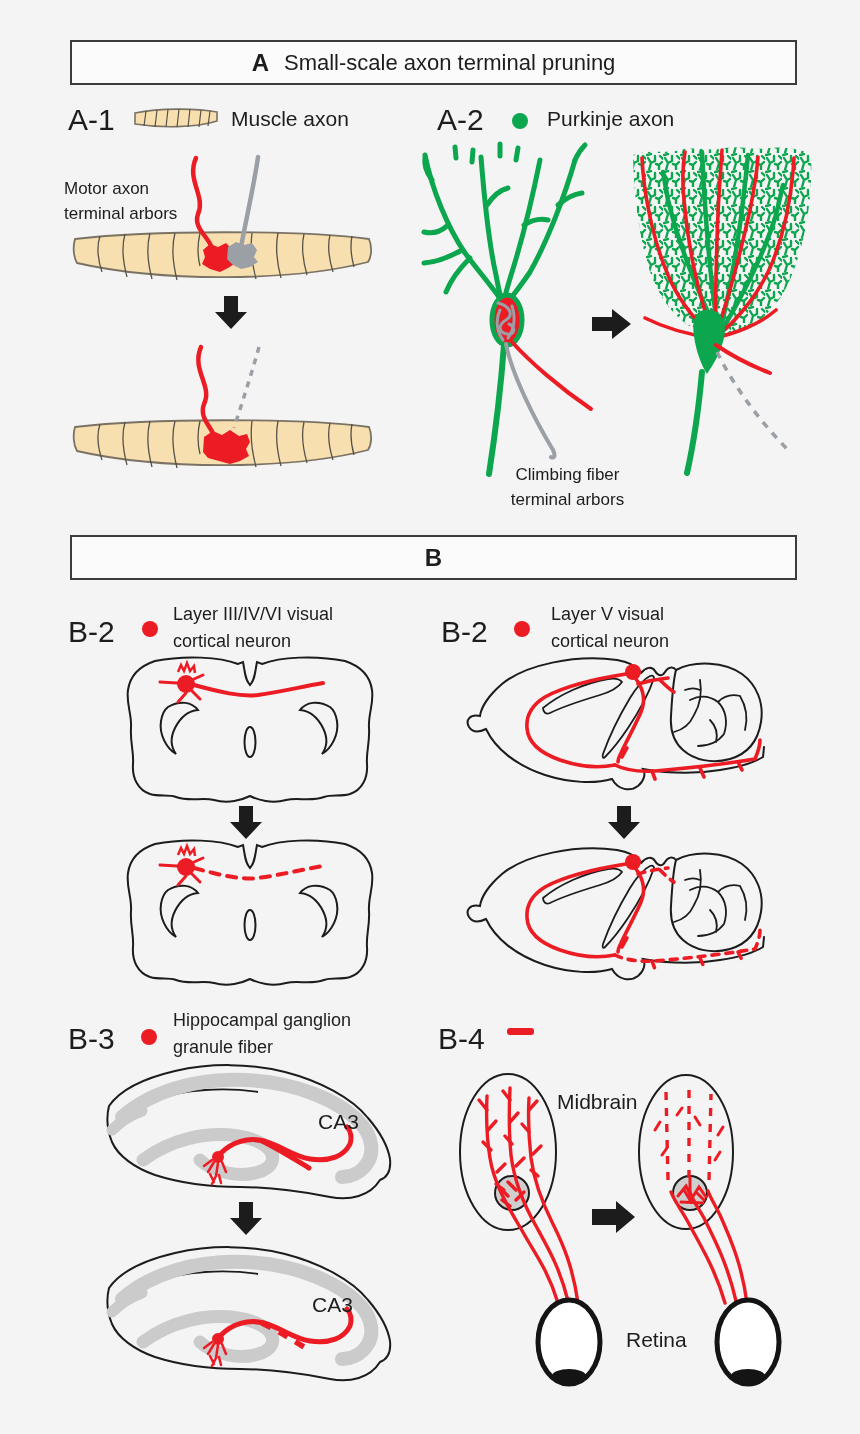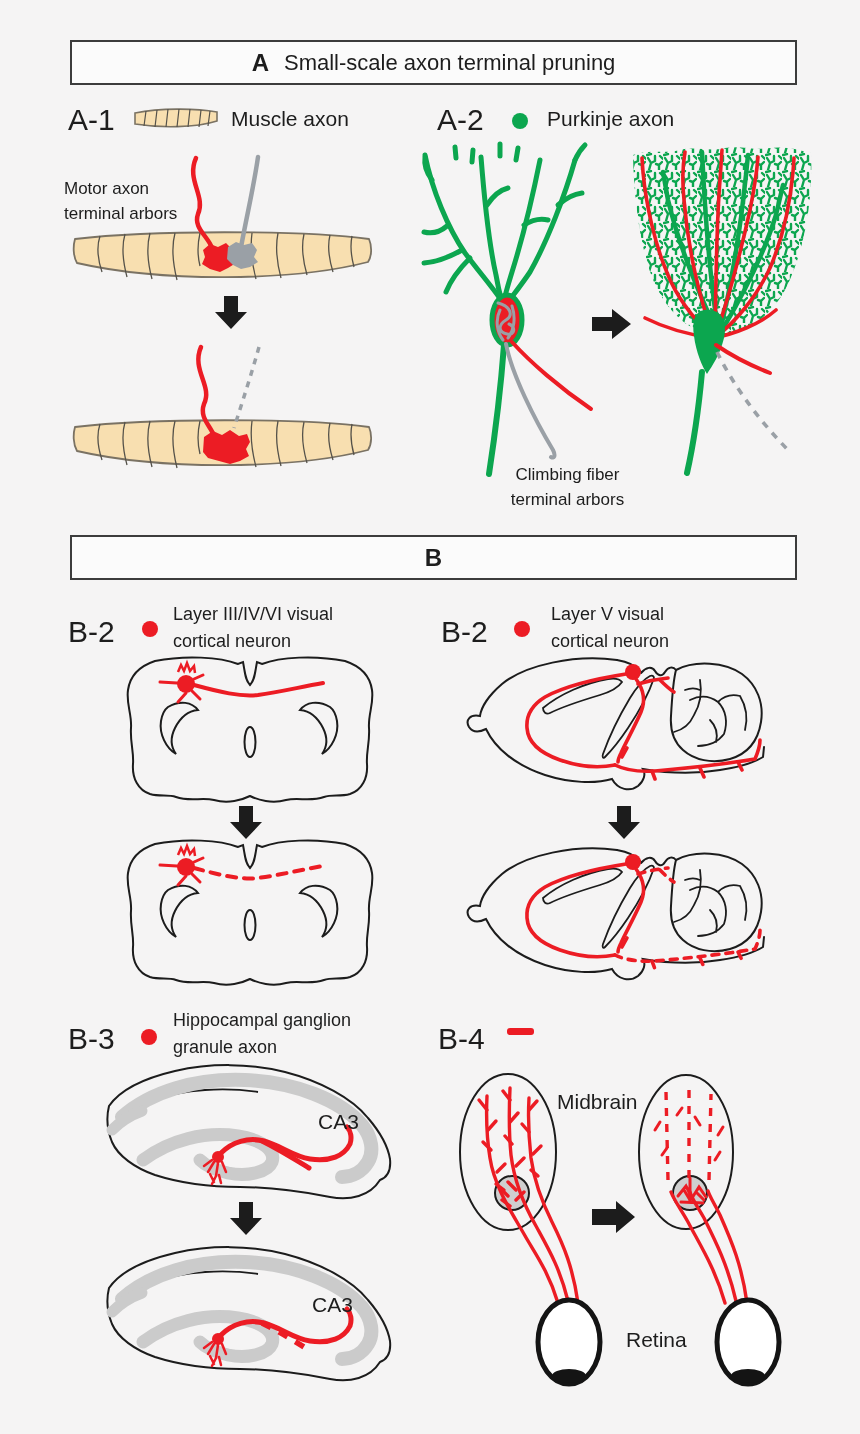--- a/index.html
+++ b/index.html
@@ -254,21 +254,21 @@
   <div class="dot red" style="left:514px;top:621px"></div>
   <div class="abs legend-2line" style="left:551px;top:601px">
     <div>Layer V visual</div>
     <div>cortical neuron</div>
   </div>
 
   <div class="abs panel-label" style="left:68px;top:1022px">B-3</div>
   <div class="dot red" style="left:141px;top:1029px"></div>
   <div class="abs legend-2line" style="left:173px;top:1007px">
     <div>Hippocampal ganglion</div>
-    <div>granule axon</div>
+    <div>granule fiber</div>
   </div>
 
   <div class="abs panel-label" style="left:438px;top:1022px">B-4</div>
   <div class="dash-swatch" style="left:507px;top:1028px"></div>
 
   <div class="abs legend-text" style="left:318px;top:1110px">CA3</div>
   <div class="abs legend-text" style="left:312px;top:1293px">CA3</div>
 
   <div class="abs legend-text" style="left:557px;top:1090px">Midbrain</div>
   <div class="abs legend-text" style="left:626px;top:1328px">Retina</div>

